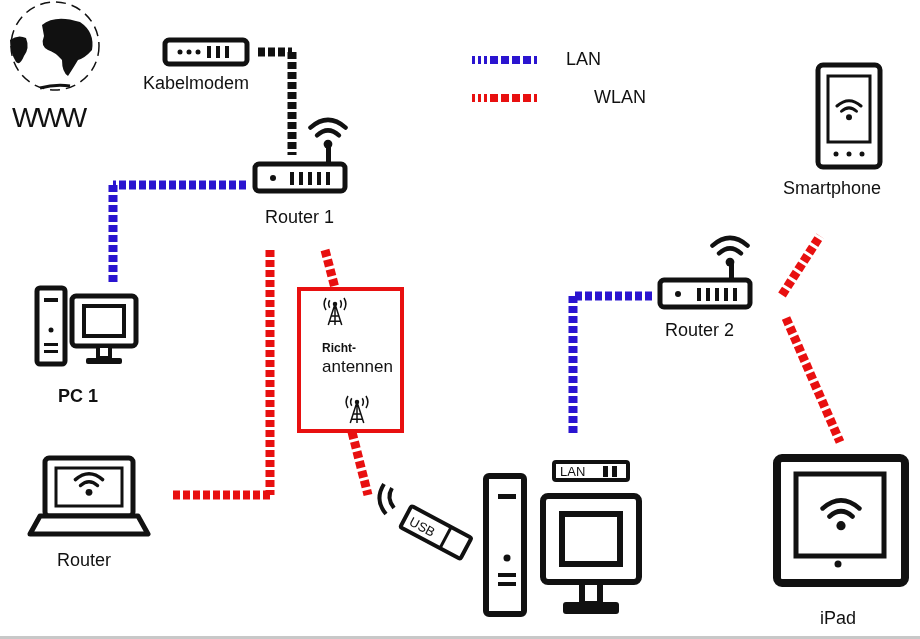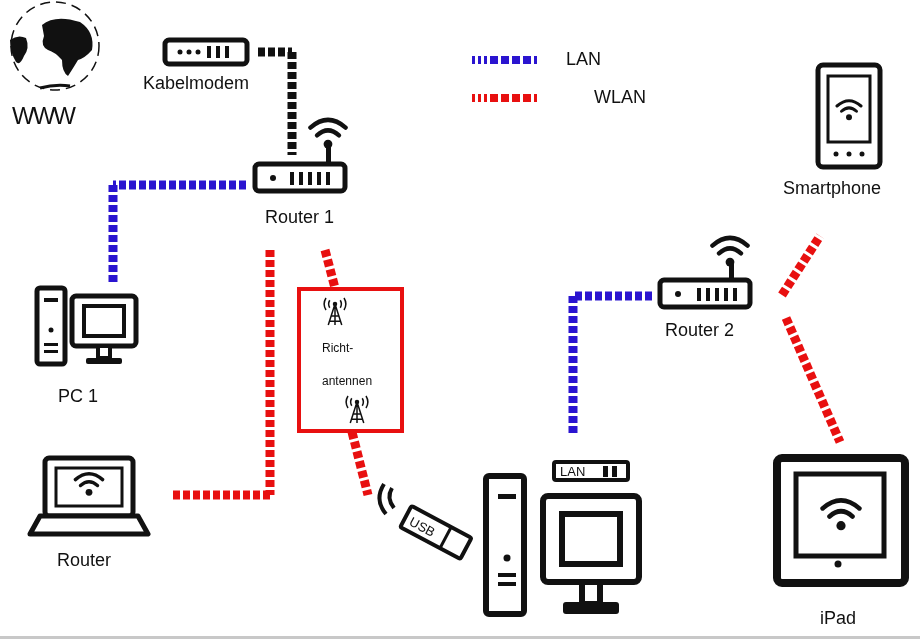--- a/index.html
+++ b/index.html
@@ -166,26 +166,26 @@
     <rect x="563" y="602" width="56" height="12" rx="3" fill="#111"></rect>
     <g>
       <rect x="554" y="462" width="74" height="18" rx="2" fill="#fff" stroke="#111" stroke-width="4"></rect>
       <rect x="603" y="466" width="5" height="11" fill="#111"></rect>
       <rect x="612" y="466" width="5" height="11" fill="#111"></rect>
       <text x="560" y="476" font-size="13" font-family="Liberation Sans, sans-serif" fill="#111">LAN</text>
     </g>
   </g>
 </svg>
 
-<div class="label" style="left:12px; top:102px; font-size:24px; letter-spacing:-2px;">WWW</div>
+<div class="label" style="left:12px; top:102px; font-size:28px; letter-spacing:-2px;">WWW</div>
 <div class="label" style="left:143px; top:73px;text-align:center;">Kabelmodem</div>
 <div class="label" style="left:265px; top:207px;">Router 1</div>
 <div class="label" style="left:665px; top:320px;">Router 2</div>
-<div class="label" style="left:58px; top:386px;">PC 1</div>
+<div class="label" style="left:58px; top:386px;font-weight:bold;">PC 1</div>
 <div class="label" style="left:57px; top:550px;">Router</div>
 <div class="label" style="left:783px; top:178px;text-align:right;">Smartphone</div>
 <div class="label" style="left:820px; top:608px;">iPad</div>
-<div class="label" style="left:322px; top:341px; font-size:12px;">Richt-</div>
-<div class="label" style="left:322px; top:374px; font-size:12px;text-align:center;">antennen</div>
+<div class="label" style="left:322px; top:341px; font-size:12px;font-weight:bold;">Richt-</div>
+<div class="label" style="left:322px; top:357px; font-size:17px;text-align:center;">antennen</div>
 <div class="label" style="left:566px; top:49px;">LAN</div>
 <div class="label" style="left:563px; top:87px;margin-left:31px;">WLAN</div>
 
 <div class="bottom-rule"></div>
 
 </body></html>

